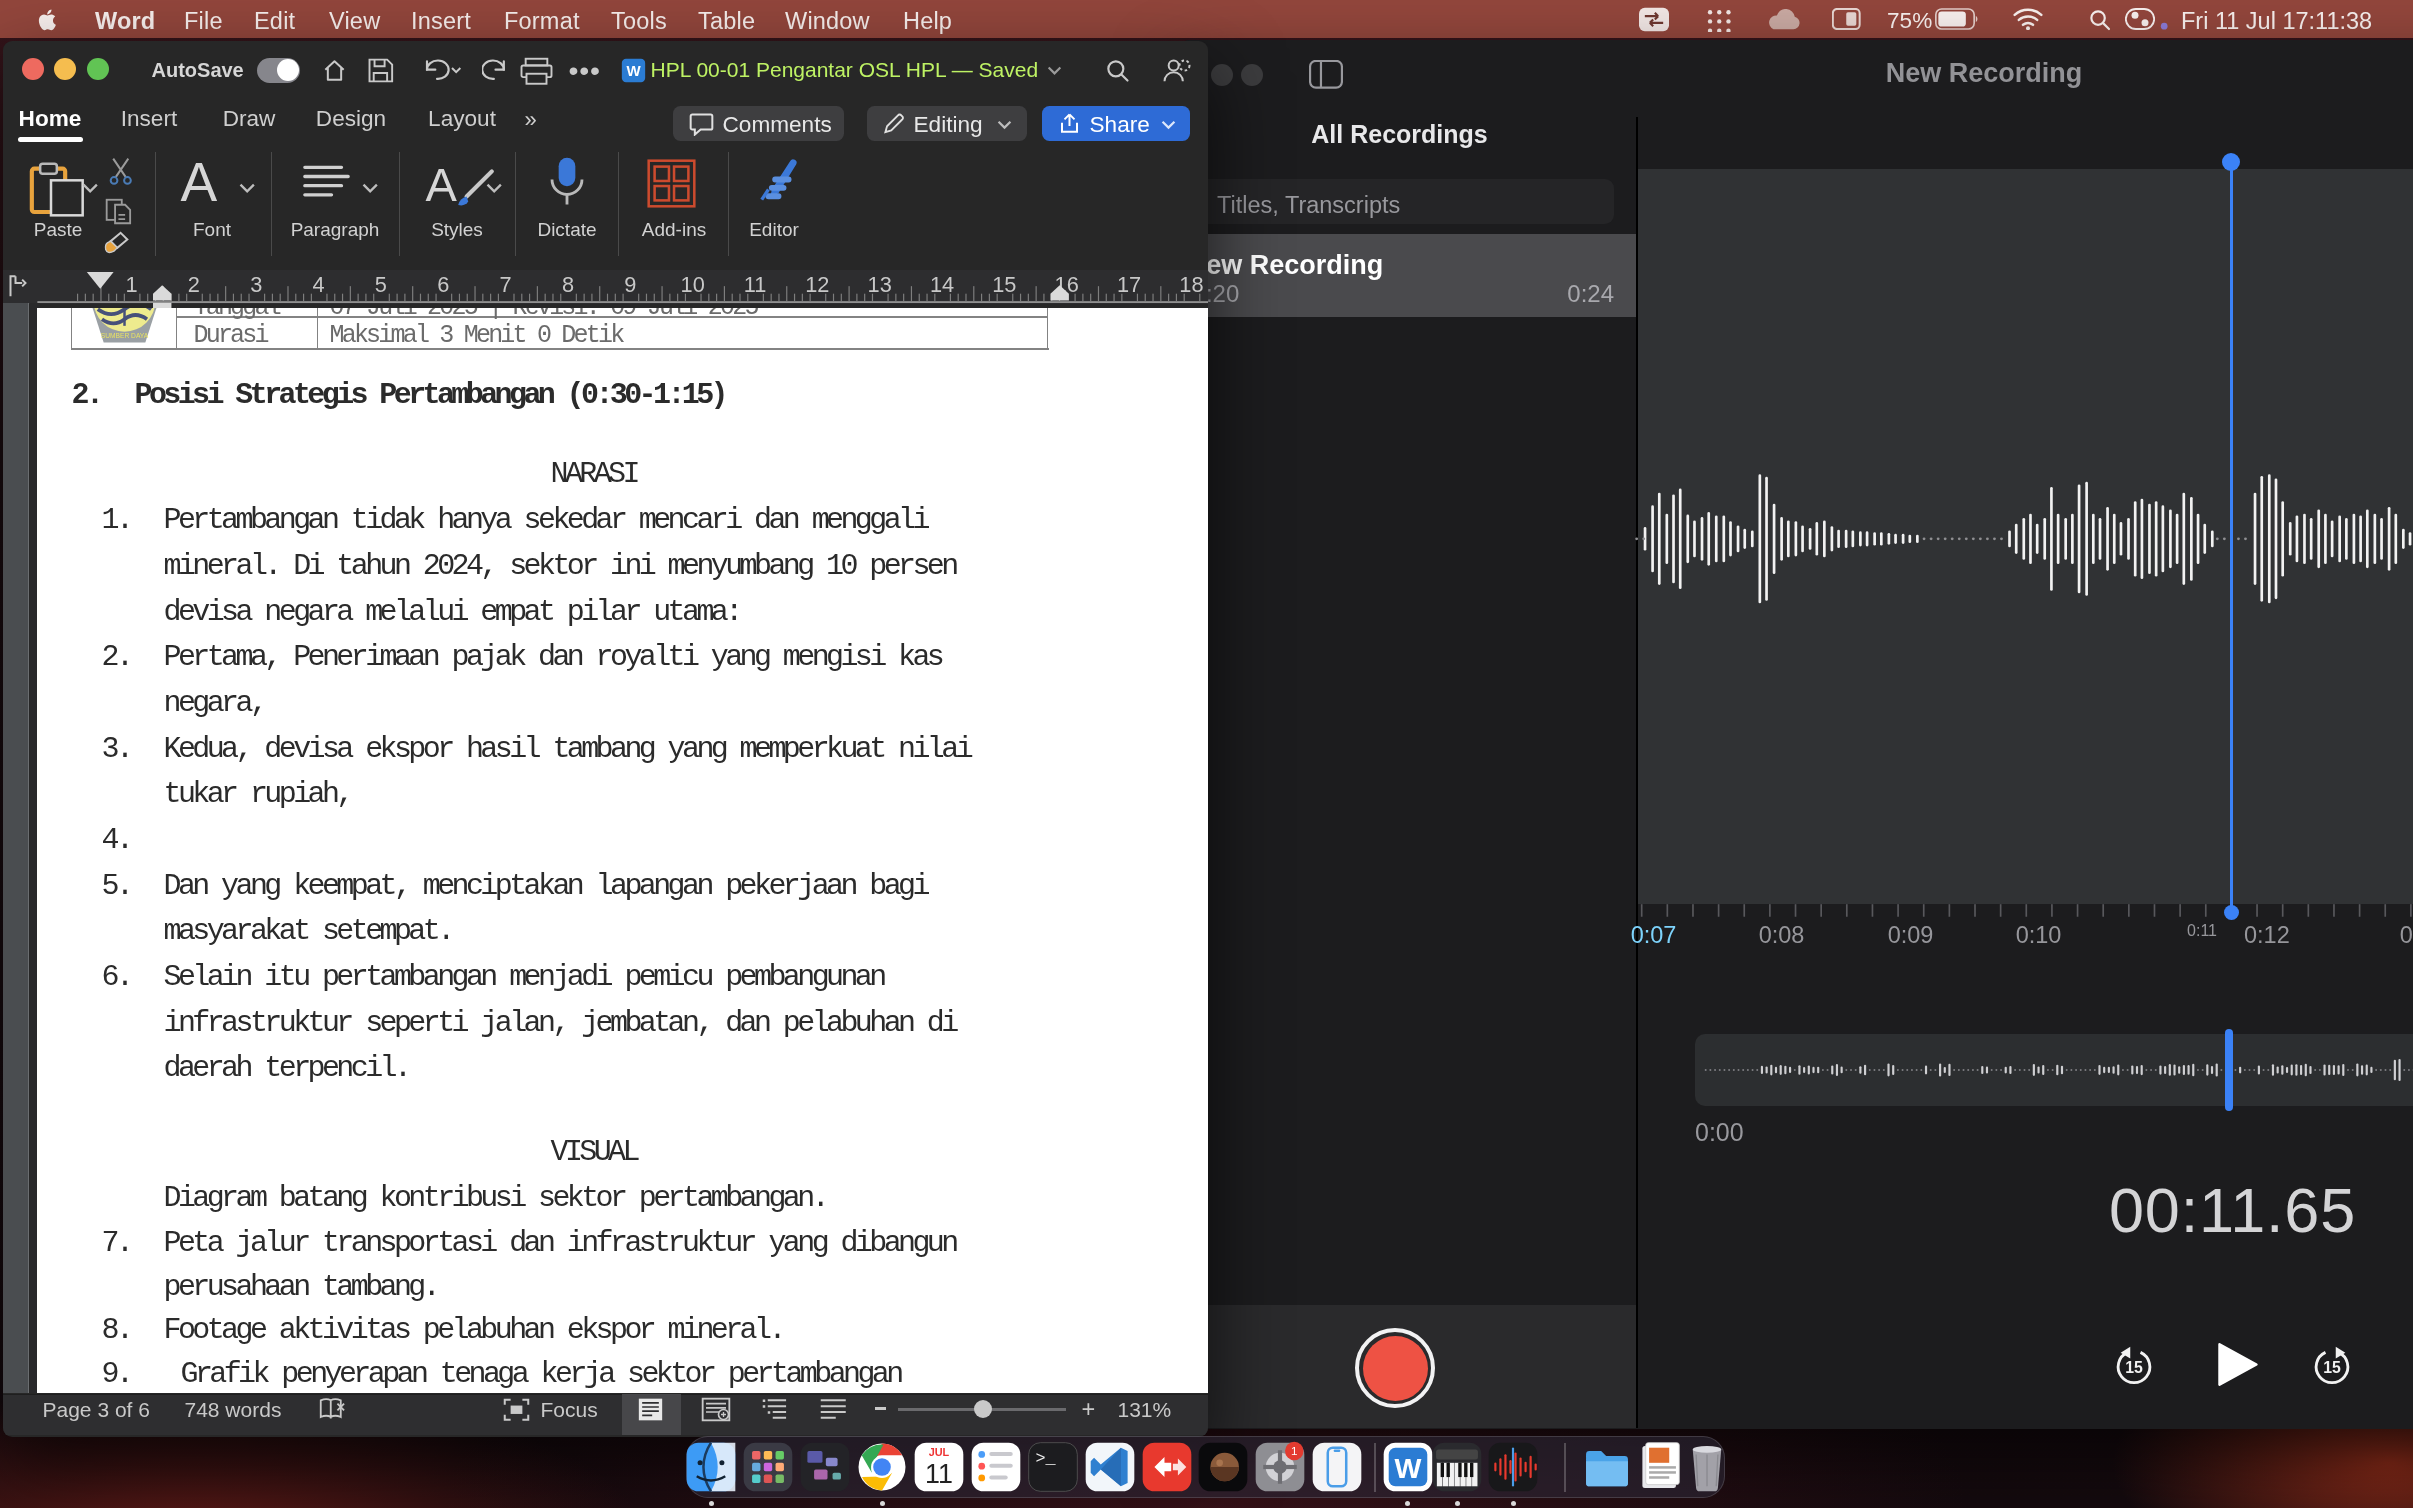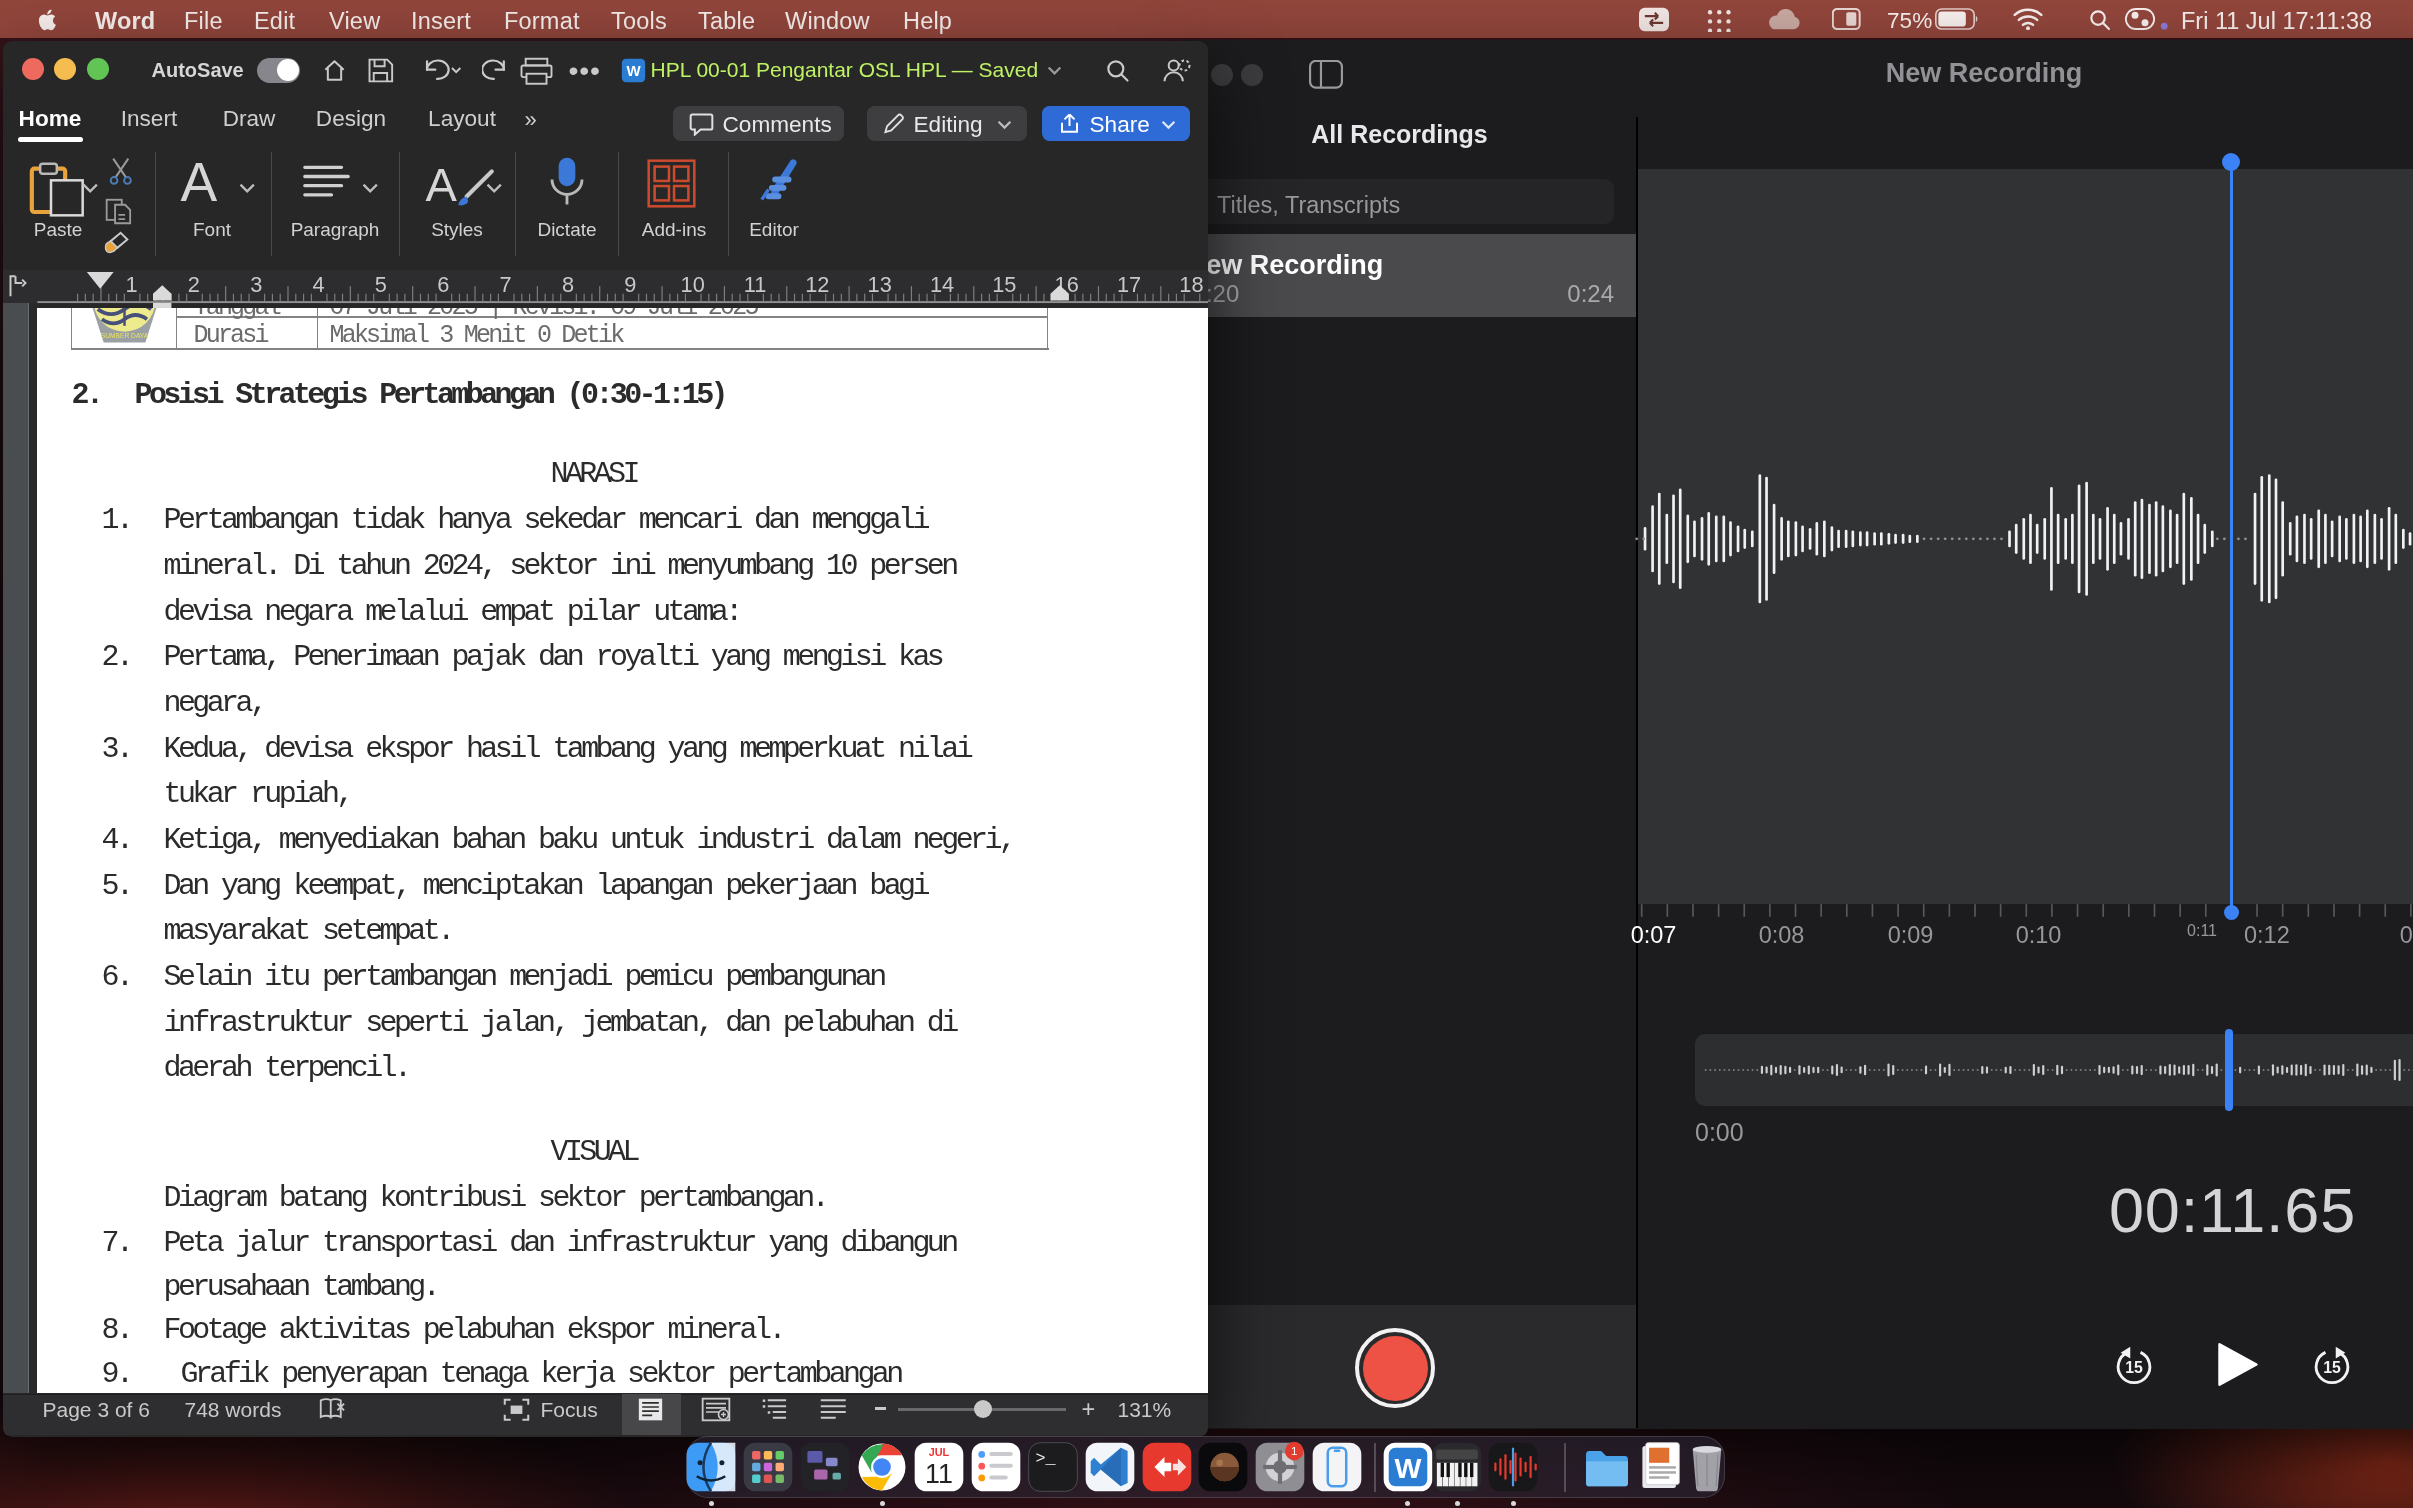--- a/index.html
+++ b/index.html
@@ -249,21 +249,21 @@
       <rect x="1712.8" y="1031" width="2" height="15" fill="#58585c"></rect>
       <rect x="1743.4" y="1031" width="2" height="15" fill="#58585c"></rect>
       <rect x="1774.0" y="1031" width="2" height="15" fill="#58585c"></rect>
       <rect x="1804.6" y="1031" width="2" height="15" fill="#58585c"></rect>
       <rect x="1835.2" y="1031" width="2" height="15" fill="#58585c"></rect>
       <rect x="1865.8" y="1031" width="2" height="15" fill="#58585c"></rect>
       <rect x="1896.4" y="1031" width="2" height="15" fill="#58585c"></rect>
       <rect x="1927.0" y="1031" width="2" height="15" fill="#58585c"></rect>
       <rect x="1957.6" y="1031" width="2" height="15" fill="#58585c"></rect>
     </svg>
-    <div style="position:absolute;left:423px;top:882px;width:101px;text-align:center;font-size:23.5px;color:#ffffff;">0:07</div>
+    <div style="position:absolute;left:423px;top:882px;width:101px;text-align:center;font-size:23.5px;color:#7dd3fc;">0:07</div>
     <div style="position:absolute;left:551px;top:882px;width:101px;text-align:center;font-size:23.5px;color:#96969b;">0:08</div>
     <div style="position:absolute;left:680px;top:882px;width:101px;text-align:center;font-size:23.5px;color:#96969b;">0:09</div>
     <div style="position:absolute;left:808px;top:882px;width:101px;text-align:center;font-size:23.5px;color:#96969b;">0:10</div>
     <div style="position:absolute;left:936px;top:882px;width:101px;text-align:right;font-size:16px;color:#96969b;">0:11</div>
     <div style="position:absolute;left:1064px;top:882px;width:101px;font-size:23.5px;color:#96969b;">0:12</div>
     <div style="position:absolute;left:1192px;top:882px;width:101px;text-align:center;font-size:23.5px;color:#96969b;">0:13</div>
     <div style="position:absolute;left:1050px;top:122px;width:3.4px;height:745px;background:#3b82f7;"></div>
     <div style="position:absolute;left:1042px;top:113px;width:18.4px;height:18.4px;border-radius:50%;background:#3b82f7;"></div>
     <div style="position:absolute;left:1044px;top:865px;width:15px;height:15px;border-radius:50%;background:#3b82f7;"></div>
     <div style="position:absolute;left:515px;top:994px;width:1134px;height:72px;background:#2c2e30;border-radius:10px;"></div>
@@ -858,21 +858,20 @@
       <div style="position:absolute;left:127px;top:197px;font-family:'Liberation Mono',monospace;font-size:30px;letter-spacing:-3.6px;color:#2b2b2b;white-space:pre;line-height:30px;">Pertambangan tidak hanya sekedar mencari dan menggali</div>
       <div style="position:absolute;left:127px;top:243px;font-family:'Liberation Mono',monospace;font-size:30px;letter-spacing:-3.6px;color:#2b2b2b;white-space:pre;line-height:30px;">mineral. Di tahun 2024, sektor ini menyumbang 10 persen</div>
       <div style="position:absolute;left:127px;top:289px;font-family:'Liberation Mono',monospace;font-size:30px;letter-spacing:-3.6px;color:#2b2b2b;white-space:pre;line-height:30px;">devisa negara melalui empat pilar utama:</div>
       <div style="position:absolute;left:65px;top:334px;font-family:'Liberation Mono',monospace;font-size:30px;letter-spacing:-3.6px;color:#2b2b2b;white-space:pre;line-height:30px;">2.</div>
       <div style="position:absolute;left:127px;top:334px;font-family:'Liberation Mono',monospace;font-size:30px;letter-spacing:-3.6px;color:#2b2b2b;white-space:pre;line-height:30px;">Pertama, Penerimaan pajak dan royalti yang mengisi kas</div>
       <div style="position:absolute;left:127px;top:380px;font-family:'Liberation Mono',monospace;font-size:30px;letter-spacing:-3.6px;color:#2b2b2b;white-space:pre;line-height:30px;">negara,</div>
       <div style="position:absolute;left:65px;top:426px;font-family:'Liberation Mono',monospace;font-size:30px;letter-spacing:-3.6px;color:#2b2b2b;white-space:pre;line-height:30px;">3.</div>
       <div style="position:absolute;left:127px;top:426px;font-family:'Liberation Mono',monospace;font-size:30px;letter-spacing:-3.6px;color:#2b2b2b;white-space:pre;line-height:30px;">Kedua, devisa ekspor hasil tambang yang memperkuat nilai</div>
       <div style="position:absolute;left:127px;top:471px;font-family:'Liberation Mono',monospace;font-size:30px;letter-spacing:-3.6px;color:#2b2b2b;white-space:pre;line-height:30px;">tukar rupiah,</div>
       <div style="position:absolute;left:65px;top:517px;font-family:'Liberation Mono',monospace;font-size:30px;letter-spacing:-3.6px;color:#2b2b2b;white-space:pre;line-height:30px;">4.</div>
-      <div style="position:absolute;left:127px;top:517px;font-family:'Liberation Mono',monospace;font-size:30px;letter-spacing:-3.6px;color:#2b2b2b;white-space:pre;line-height:30px;">Ketiga, menyediakan bahan baku untuk industri dalam negeri,</div>
       <div style="position:absolute;left:65px;top:563px;font-family:'Liberation Mono',monospace;font-size:30px;letter-spacing:-3.6px;color:#2b2b2b;white-space:pre;line-height:30px;">5.</div>
       <div style="position:absolute;left:127px;top:563px;font-family:'Liberation Mono',monospace;font-size:30px;letter-spacing:-3.6px;color:#2b2b2b;white-space:pre;line-height:30px;">Dan yang keempat, menciptakan lapangan pekerjaan bagi</div>
       <div style="position:absolute;left:127px;top:608px;font-family:'Liberation Mono',monospace;font-size:30px;letter-spacing:-3.6px;color:#2b2b2b;white-space:pre;line-height:30px;">masyarakat setempat.</div>
       <div style="position:absolute;left:65px;top:654px;font-family:'Liberation Mono',monospace;font-size:30px;letter-spacing:-3.6px;color:#2b2b2b;white-space:pre;line-height:30px;">6.</div>
       <div style="position:absolute;left:127px;top:654px;font-family:'Liberation Mono',monospace;font-size:30px;letter-spacing:-3.6px;color:#2b2b2b;white-space:pre;line-height:30px;">Selain itu pertambangan menjadi pemicu pembangunan</div>
       <div style="position:absolute;left:127px;top:700px;font-family:'Liberation Mono',monospace;font-size:30px;letter-spacing:-3.6px;color:#2b2b2b;white-space:pre;line-height:30px;">infrastruktur seperti jalan, jembatan, dan pelabuhan di</div>
       <div style="position:absolute;left:127px;top:745px;font-family:'Liberation Mono',monospace;font-size:30px;letter-spacing:-3.6px;color:#2b2b2b;white-space:pre;line-height:30px;">daerah terpencil.</div>
       <div style="position:absolute;left:514px;top:829px;font-family:'Liberation Mono',monospace;font-size:30px;letter-spacing:-3.6px;color:#2b2b2b;white-space:pre;line-height:30px;">VISUAL</div>
       <div style="position:absolute;left:127px;top:875px;font-family:'Liberation Mono',monospace;font-size:30px;letter-spacing:-3.6px;color:#2b2b2b;white-space:pre;line-height:30px;">Diagram batang kontribusi sektor pertambangan.</div>
       <div style="position:absolute;left:65px;top:920px;font-family:'Liberation Mono',monospace;font-size:30px;letter-spacing:-3.6px;color:#2b2b2b;white-space:pre;line-height:30px;">7.</div>

